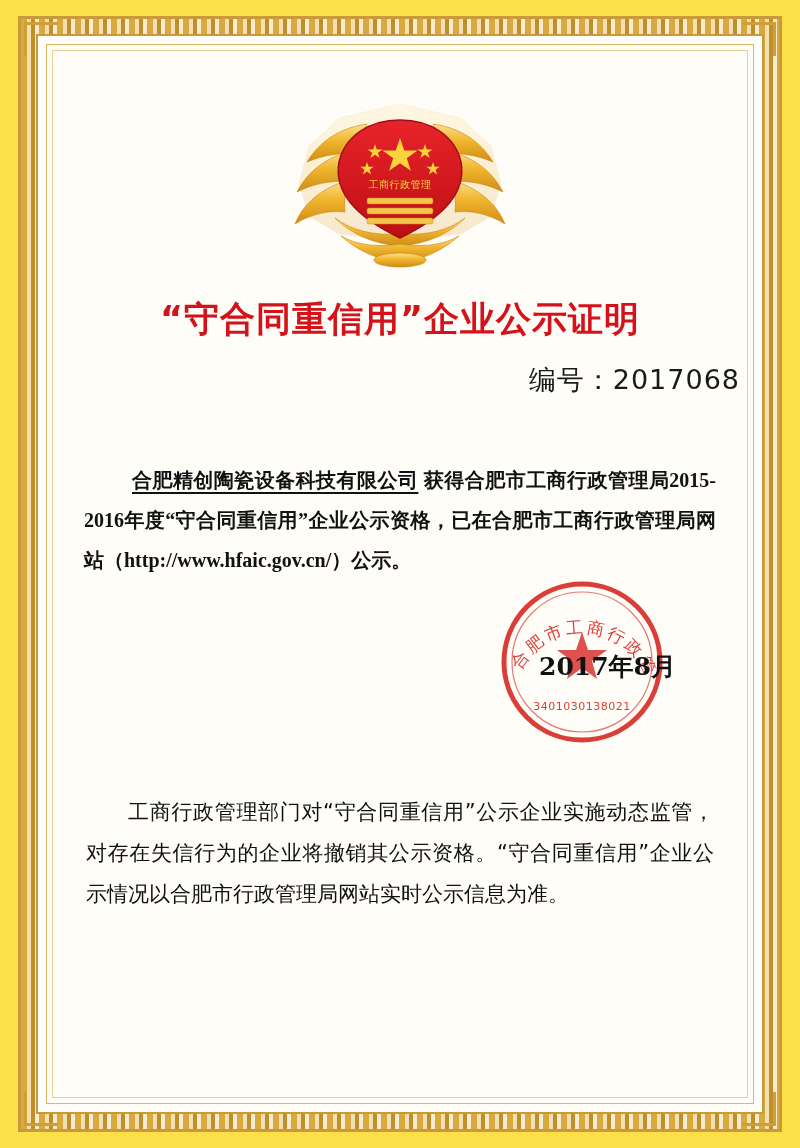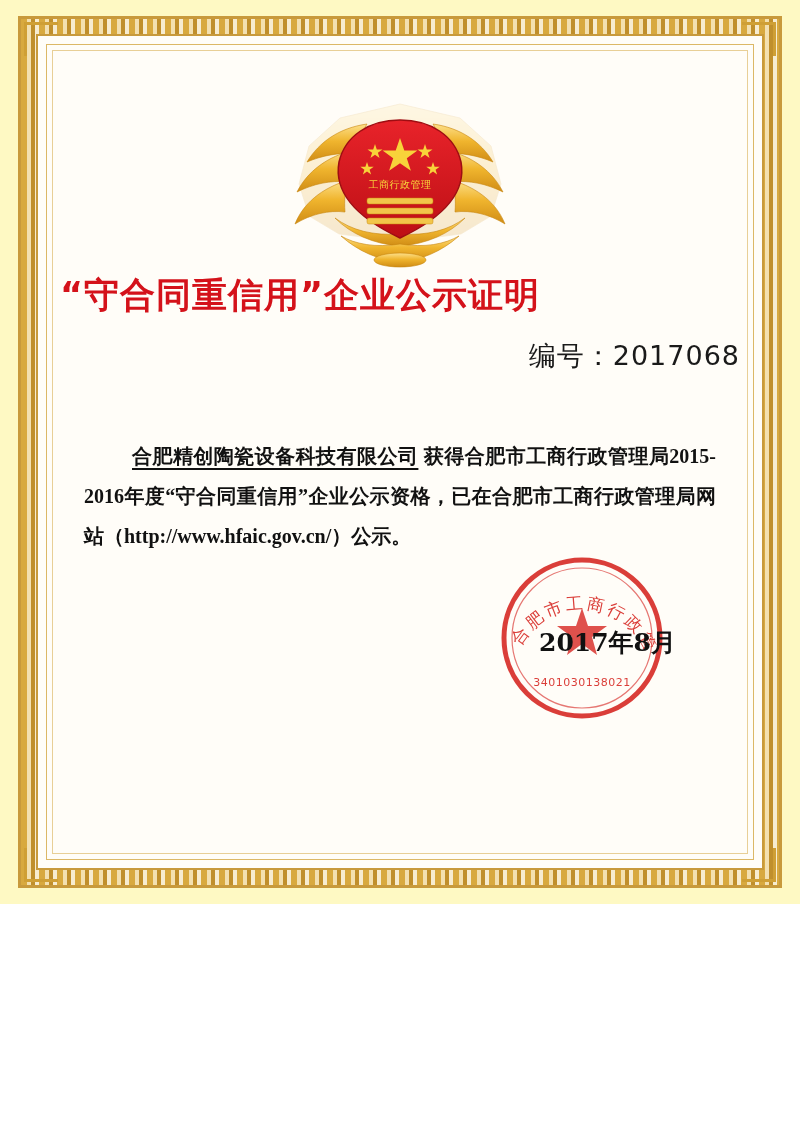--- a/index.html
+++ b/index.html
@@ -13,22 +13,22 @@
     font-family: "Liberation Serif", "DejaVu Serif", serif;
     position: relative;
     overflow: hidden;
   }
 
   
   .certificate {
     position: absolute;
     left: 0; top: 0;
     width: 800px;
-    height: 904px;
-    background: #fef9c3;
+    height: 1148px;
+    background: #fde047;
   }
 
   
   .border-outer {
     position: absolute;
     left: 18px; top: 16px;
     right: 18px; bottom: 16px;
     border: 3px solid #c89a3c;
     background:
       repeating-linear-gradient(90deg,
@@ -85,21 +85,22 @@
   .emblem {
     margin: 26px auto 0;
     width: 290px;
     height: 190px;
     position: relative;
   }
   .emblem svg { display: block; }
 
   
   .title {
-    text-align: left;
+    margin-top: 24px;
+    text-align: center;
     font-family: "DejaVu Sans", "Liberation Sans", sans-serif;
     font-size: 35px;
     font-weight: bold;
     color: #d4121a;
     letter-spacing: 1px;
     line-height: 1.2;
   }
   .serial {
     margin-top: 22px;
     text-align: right;
@@ -253,15 +254,16 @@
         </defs>
         <text fill="#d6241f" font-family="DejaVu Sans, sans-serif" font-size="17" letter-spacing="3">
           <textPath href="#arcpath" startOffset="6%">合肥市工商行政管理局</textPath>
         </text>
         <polygon points="86,56 92,74 111,74 96,85 101,103 86,92 71,103 76,85 61,74 80,74" fill="#d6241f" opacity="0.9"></polygon>
         <text x="86" y="134" text-anchor="middle" fill="#d6241f" font-family="DejaVu Sans, sans-serif" font-size="11" letter-spacing="0.5">3401030138021</text>
       </svg>
       <span class="date-text">2017年8月</span>
     </div>
 
+    <div class="footer-note">工商行政管理部门对“守合同重信用”公示企业实施动态监管，对存在失信行为的企业将撤销其公示资格。“守合同重信用”企业公示情况以合肥市行政管理局网站实时公示信息为准。</div>
 
   </div>
 </div>
 
 </body></html>

